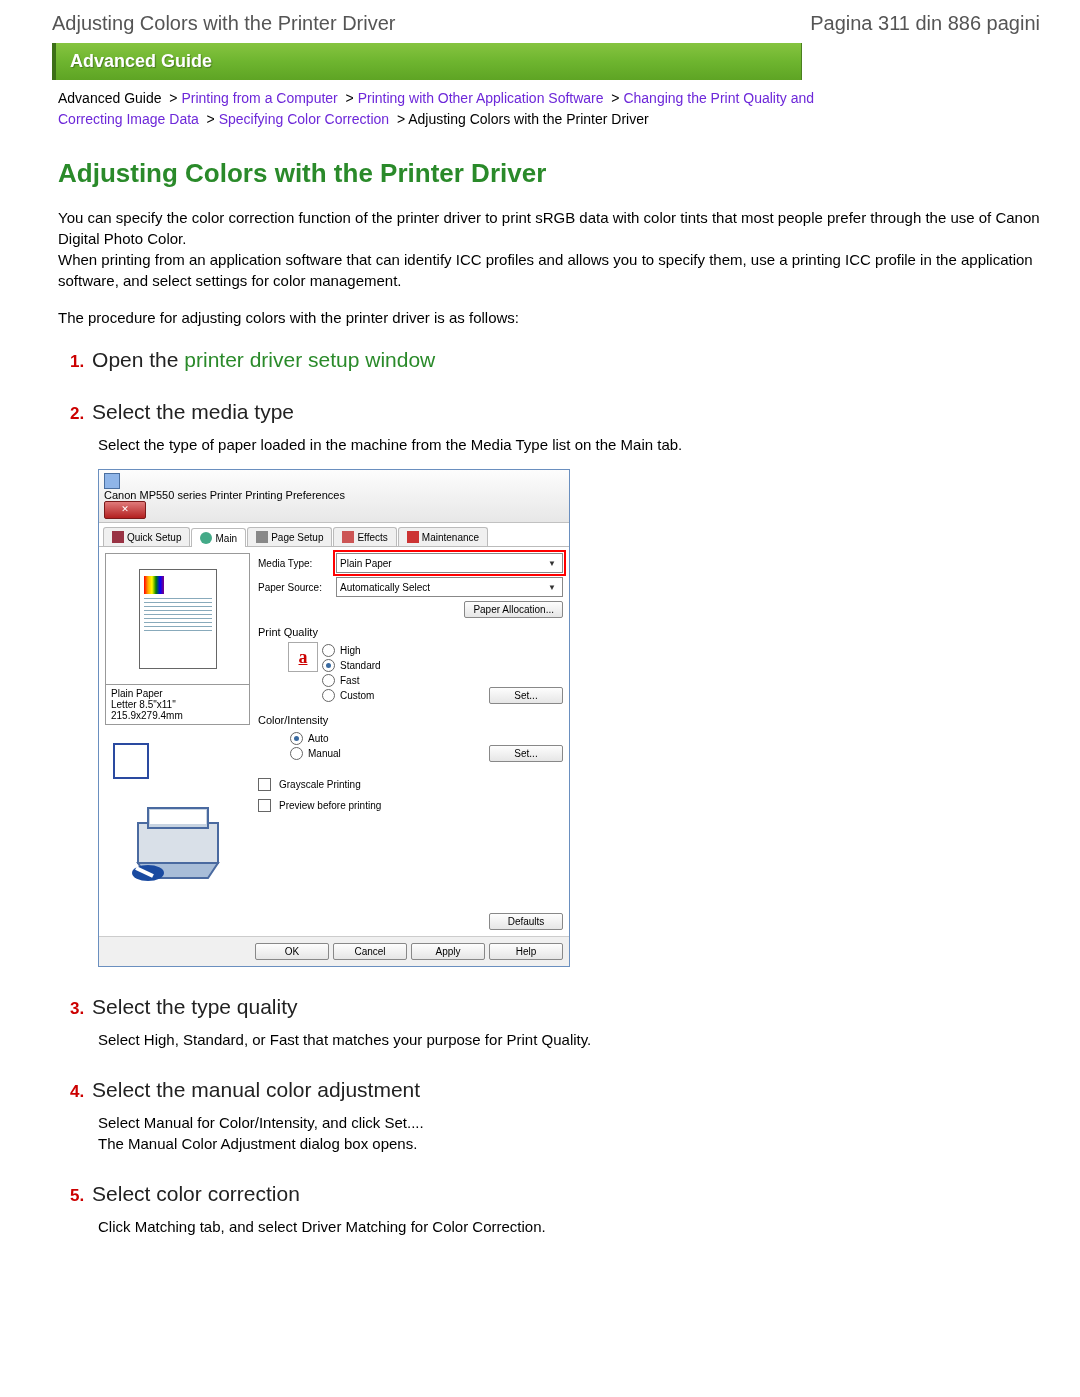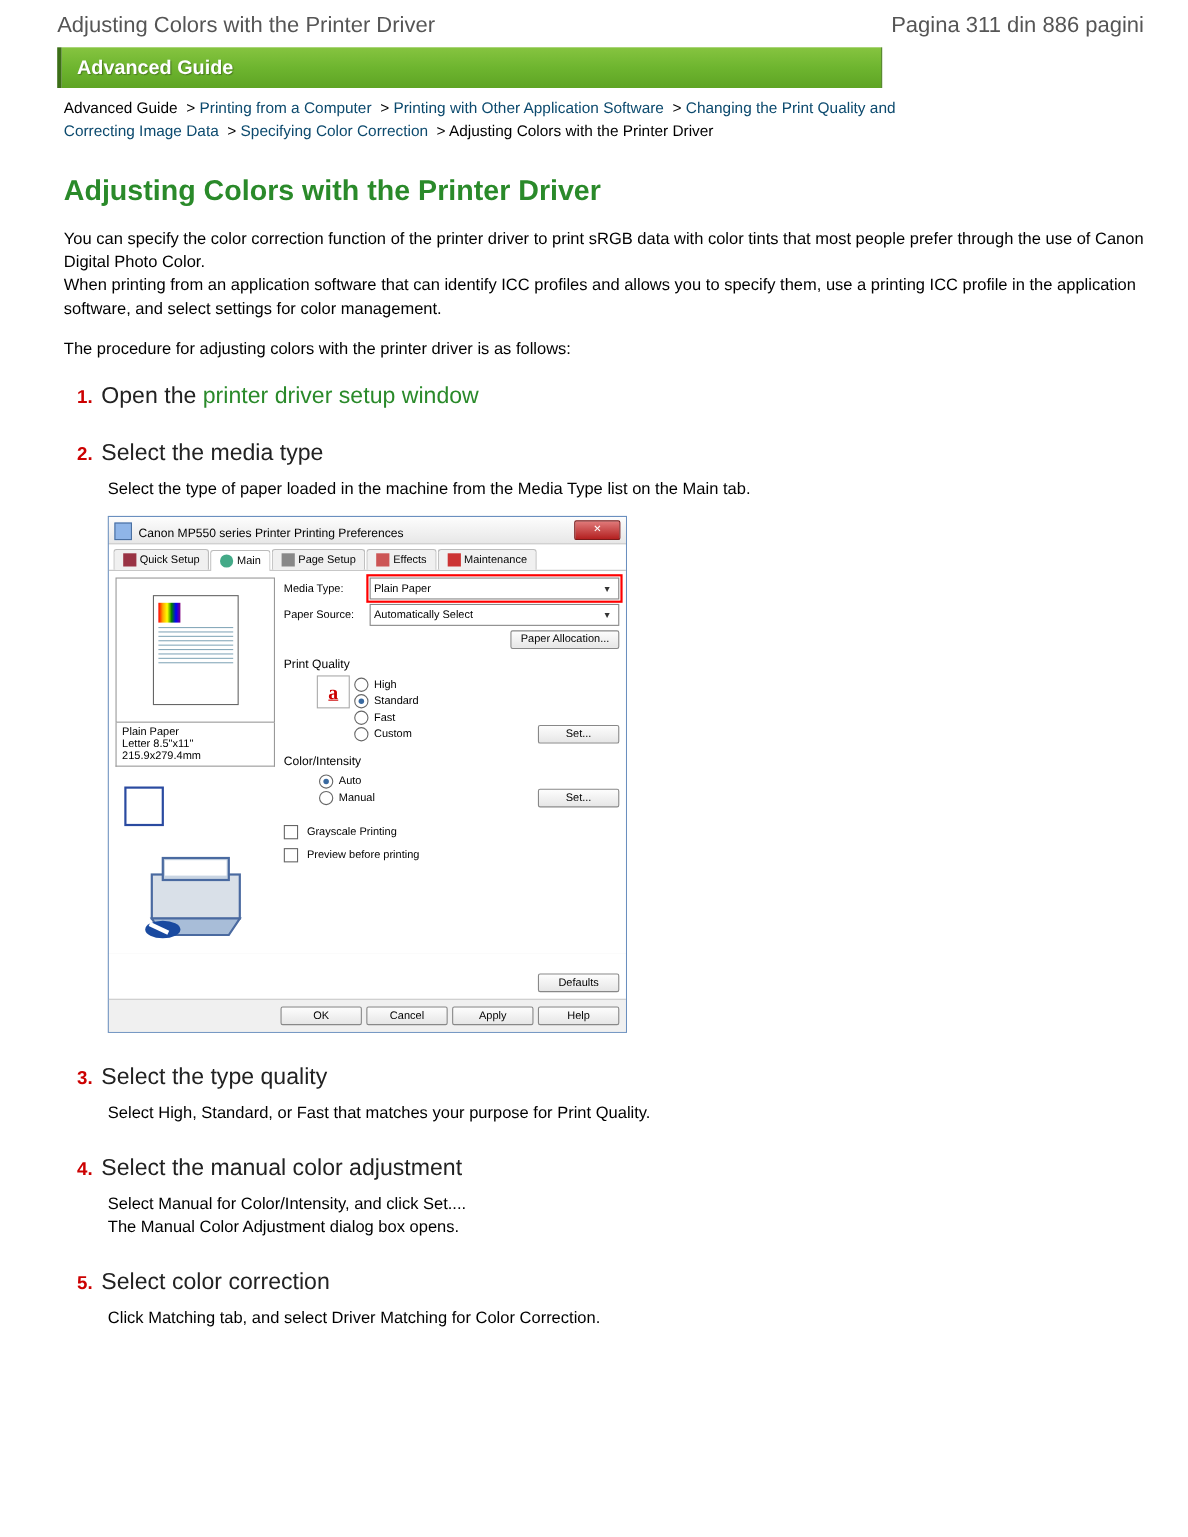--- a/index.html
+++ b/index.html
@@ -34,21 +34,21 @@
   width: 750px;
   box-sizing: border-box;
 }
 .breadcrumb {
   padding: 8px 6px 6px 6px;
   font-size: 14px;
   line-height: 1.5;
   width: 790px;
 }
 .breadcrumb a {
-  color: #0c4a6e;
+  color: #6d28d9;
   text-decoration: none;
 }
 .breadcrumb .plain { color: #000; }
 h1.main-title {
   color: #2a8a2a;
   font-size: 26px;
   font-weight: bold;
   margin: 22px 0 18px 6px;
 }
 .intro {
@@ -94,23 +94,24 @@
   margin: 14px 0 0 28px;
   border: 1px solid #6a8fbf;
   background: #ececec;
   font-family: "Segoe UI", Tahoma, sans-serif;
   font-size: 11px;
   color: #000;
 }
 .dialog-titlebar {
   background: linear-gradient(to bottom, #fdfdfd, #e7e7e7);
   display: flex;
-  align-items: flex-end;
+  align-items: flex-start;
   padding: 3px 5px;
   border-bottom: 1px solid #c1c1c1;
+  flex-direction: column;
 }
 .dialog-titlebar .icon {
   width: 14px;
   height: 14px;
   background: #8fb5e8;
   border: 1px solid #4a6fa0;
   margin-right: 6px;
 }
 .dialog-titlebar .title { flex: 1; }
 .close-btn {

